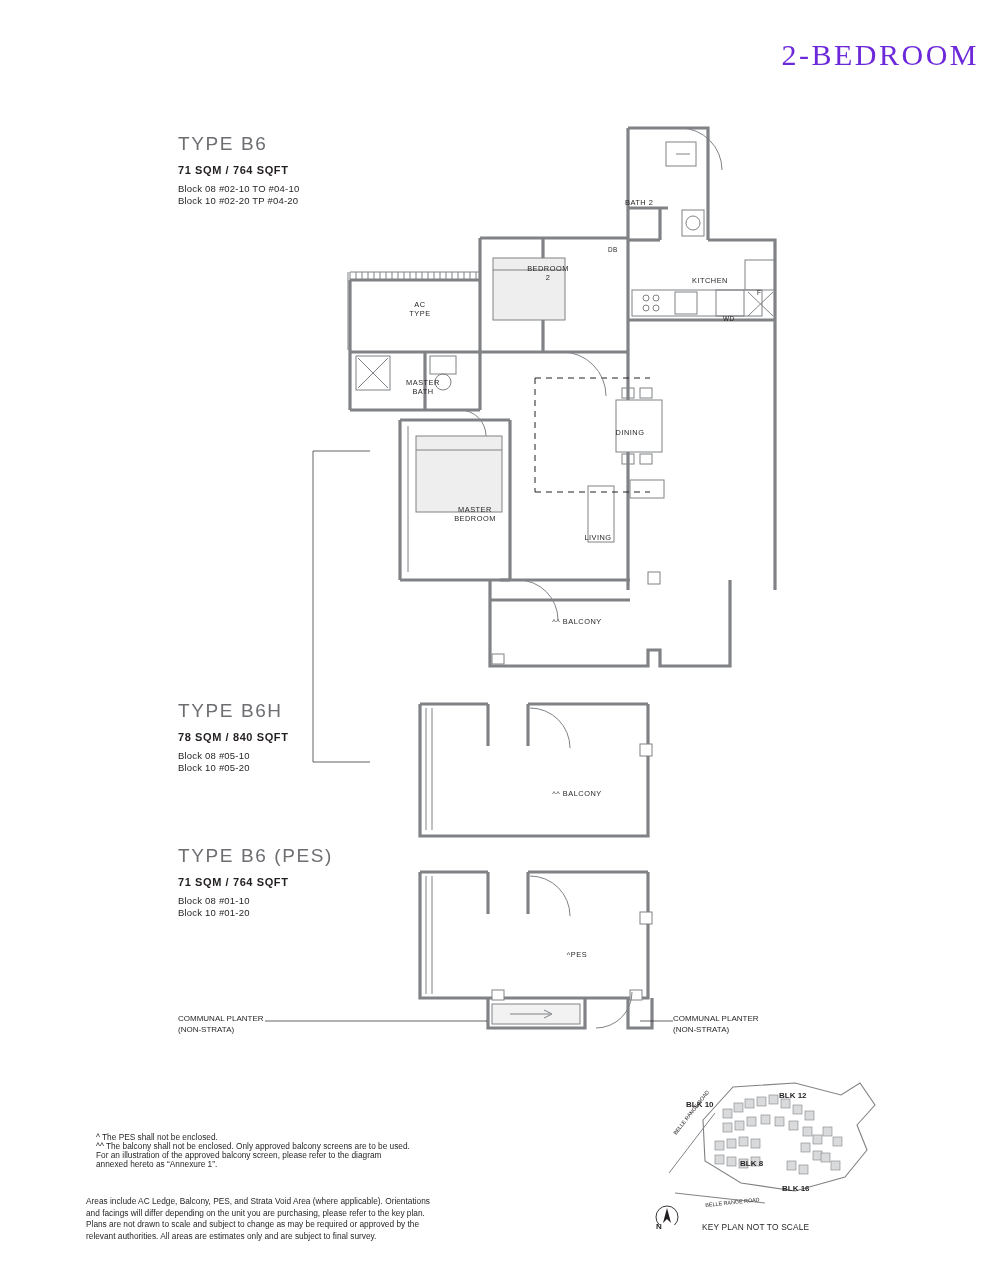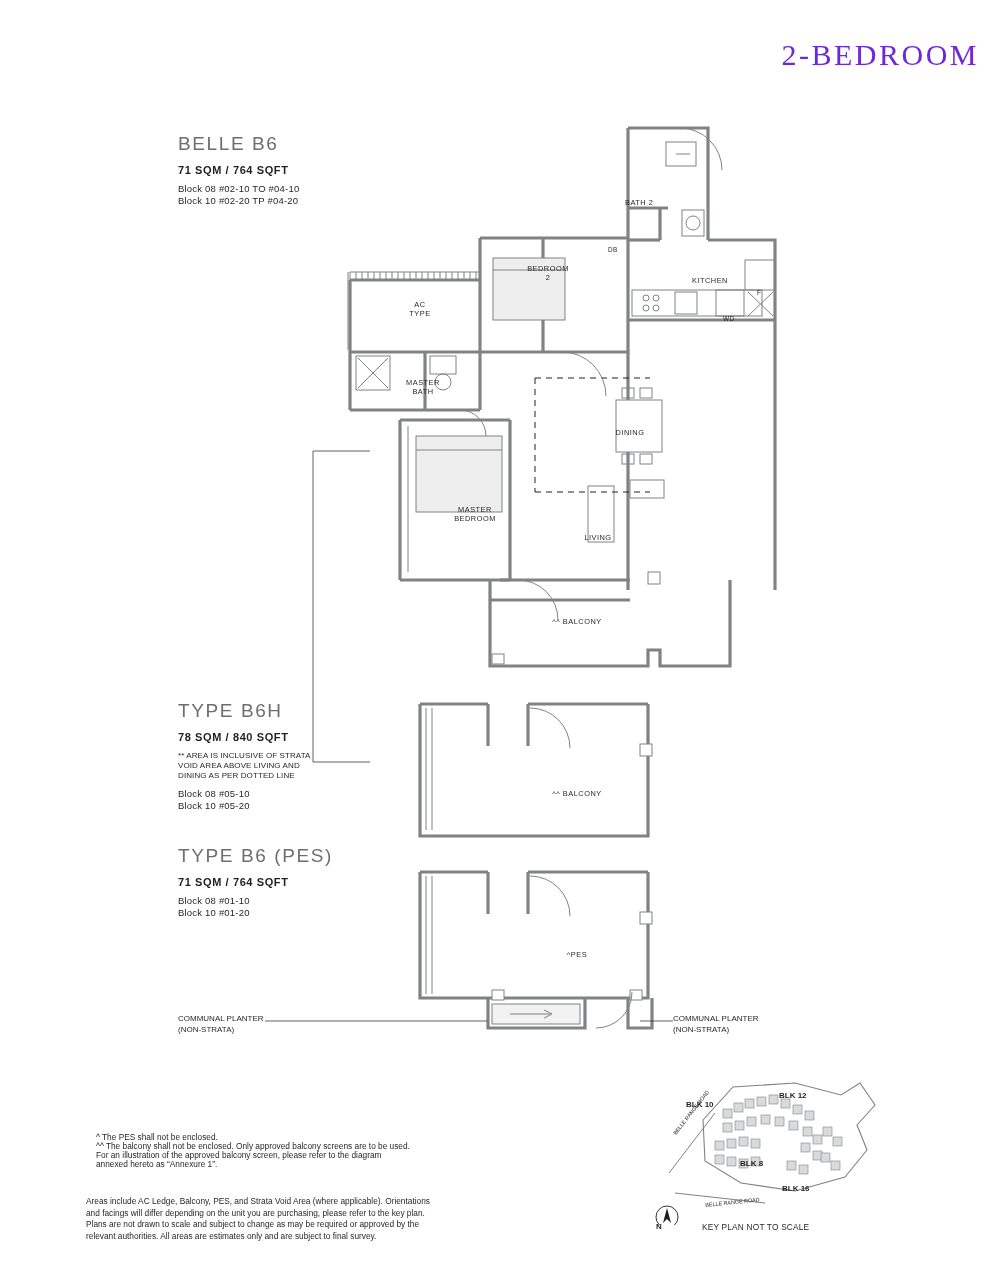--- a/index.html
+++ b/index.html
@@ -54,32 +54,29 @@
 
   svg{display:block;}
   .leader{stroke:#231f20;stroke-width:.7;fill:none;}
 </style>
 </head>
 <body>
 
 <div class="abs" id="page-title">2-BEDROOM</div>
 
 <div class="abs" style="left:178px;top:133px;width:230px;">
-  <div class="type-name">BELLE  B6</div>
+  <div class="type-name">TYPE  B6</div>
   <div class="type-area">71 SQM /  764 SQFT</div>
   <div class="type-units" style="white-space:pre-line;">Block 08 #02-10 TO #04-10
 Block 10 #02-20 TP #04-20</div>
 </div>
 
 <div class="abs" style="left:178px;top:700px;width:230px;">
   <div class="type-name">TYPE  B6H</div>
   <div class="type-area">78 SQM /  840 SQFT</div>
-  <div class="type-note" style="white-space:pre-line;">** AREA IS INCLUSIVE OF  STRATA
-VOID AREA ABOVE LIVING AND
-DINING AS PER DOTTED LINE</div>
   <div class="type-units" style="white-space:pre-line;">Block 08 #05-10
 Block 10 #05-20</div>
 </div>
 
 <div class="abs" style="left:178px;top:845px;width:230px;">
   <div class="type-name">TYPE  B6 (PES)</div>
   <div class="type-area">71 SQM /  764 SQFT</div>
   <div class="type-units" style="white-space:pre-line;">Block 08 #01-10
 Block 10 #01-20</div>
 </div>

